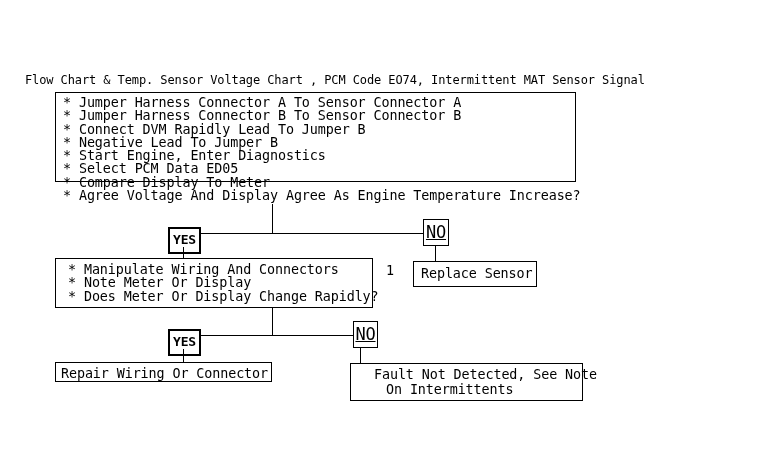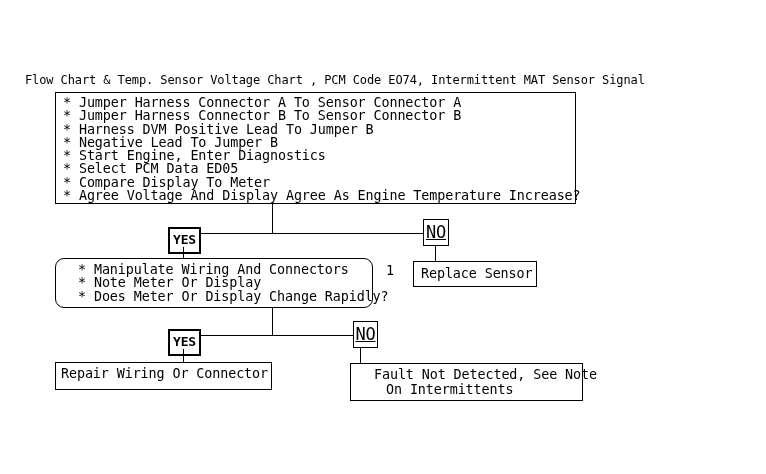--- a/index.html
+++ b/index.html
@@ -59,24 +59,24 @@
     font-size: 13.4px;
   }
 </style>
 </head>
 <body>
 
 <div id="screen">
 
   <div class="abs title" style="left:25px; top:73px;">Flow Chart &amp; Temp. Sensor Voltage Chart , PCM Code EO74, Intermittent MAT Sensor Signal</div>
 
-  <div class="fbox" style="left:55px; top:92px; width:521px; height:112px; padding:3px 0 0 7px;">
+  <div class="fbox" style="left:55px; top:92px; width:521px; height:90px; padding:3px 0 0 7px;">
     <div class="box-text">* Jumper Harness Connector A To Sensor Connector A</div>
     <div class="box-text">* Jumper Harness Connector B To Sensor Connector B</div>
-    <div class="box-text">* Harness DVM Positive Lead To Jumper B</div>
+    <div class="box-text">* Connect DVM Rapidly Lead To Jumper B</div>
     <div class="box-text">* Negative Lead To Jumper B</div>
     <div class="box-text">* Start Engine, Enter Diagnostics</div>
     <div class="box-text">* Select PCM Data ED05</div>
     <div class="box-text">* Compare Display To Meter</div>
     <div class="box-text">* Agree Voltage And Display Agree As Engine Temperature Increase?</div>
   </div>
 
   <div class="line-v" style="left:272px; top:204px; height:29px;"></div>
   <div class="line-h" style="left:201px; top:233px; width:222px;"></div>
 
@@ -84,21 +84,21 @@
     <span>YES</span>
   </div>
 
   <div class="fbox no-label" style="left:423px; top:219px; width:26px; height:27px;">
     <span>NO</span>
   </div>
 
   <div class="line-v" style="left:183px; top:247px; height:11px;"></div>
   <div class="line-v" style="left:435px; top:246px; height:16px;"></div>
 
-  <div class="fbox" style="left:55px; top:258px; width:318px; height:50px; padding:4px 0 0 22px;border-radius:9px;">
+  <div class="fbox" style="left:55px; top:258px; width:318px; height:50px; padding:4px 0 0 12px;">
     <div class="box-text">* Manipulate Wiring And Connectors</div>
     <div class="box-text">* Note Meter Or Display</div>
     <div class="box-text">* Does Meter Or Display Change Rapidly?</div>
   </div>
 
   <div class="abs num-label" style="left:386px; top:263px;">1</div>
   <div class="fbox" style="left:413px; top:261px; width:124px; height:26px; padding-left:7px;">
     <div class="box-text" style="line-height:23px;">Replace Sensor</div>
   </div>
 
@@ -109,21 +109,21 @@
     <span>YES</span>
   </div>
 
   <div class="fbox no-label" style="left:353px; top:321px; width:25px; height:27px;">
     <span>NO</span>
   </div>
 
   <div class="line-v" style="left:183px; top:349px; height:13px;"></div>
   <div class="line-v" style="left:360px; top:348px; height:15px;"></div>
 
-  <div class="fbox" style="left:55px; top:362px; width:217px; height:28px; padding-left:5px;">
+  <div class="fbox" style="left:55px; top:362px; width:217px; height:20px; padding-left:5px;">
     <div class="box-text" style="line-height:22px;">Repair Wiring Or Connector</div>
   </div>
 
   <div class="fbox" style="left:350px; top:363px; width:233px; height:38px; padding:3px 0 0 23px;">
     <div class="box-text" style="line-height:15px;">Fault Not Detected, See Note</div>
     <div class="box-text" style="line-height:15px;margin-left:12px;">On Intermittents</div>
   </div>
 
 </div>
 

